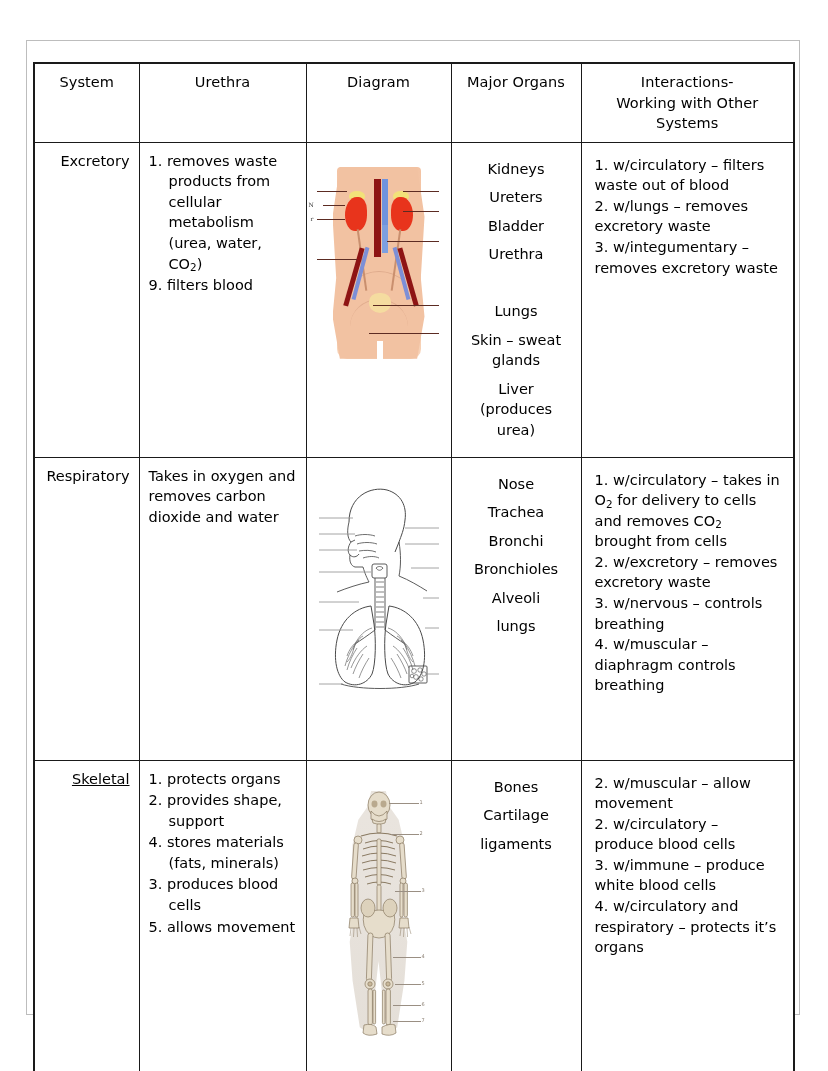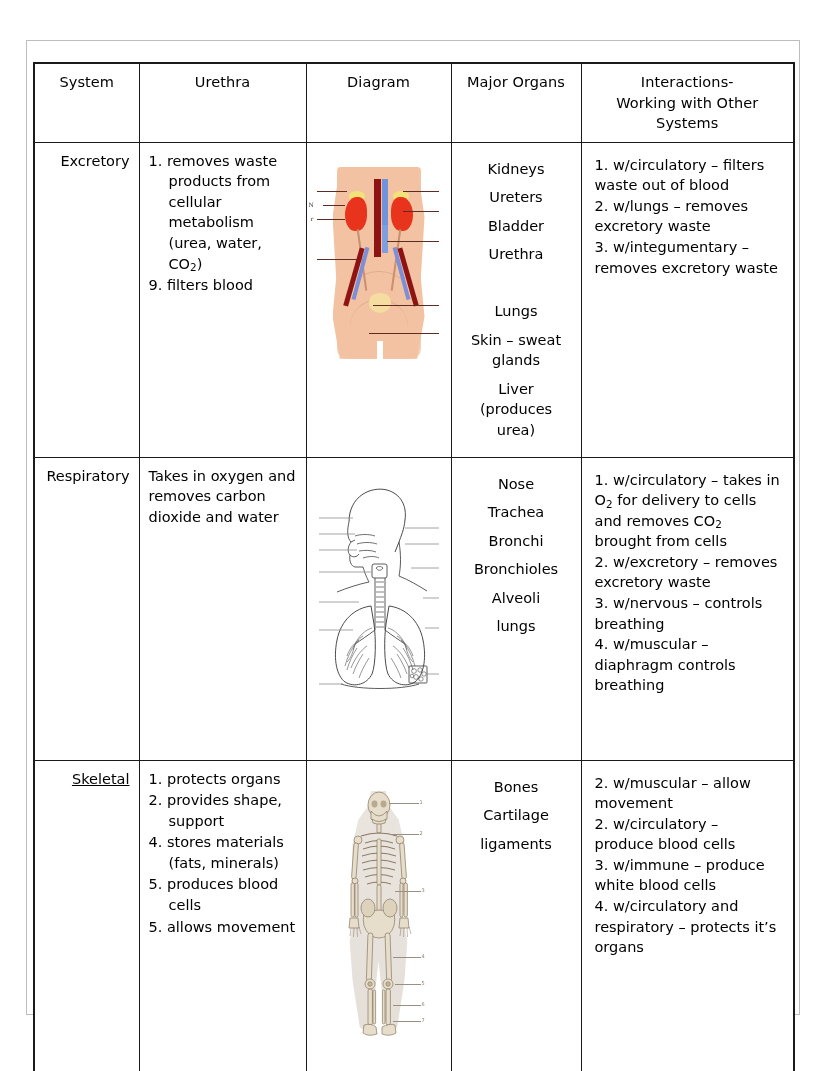--- a/index.html
+++ b/index.html
@@ -421,21 +421,21 @@
     </tr>
 
     <tr class="row-skeletal">
       <td class="sys-cell">Skeletal</td>
 
       <td class="fn-cell">
         <ul class="fn-list">
           <li>1. protects organs</li>
           <li>2. provides shape, support</li>
           <li>4. stores materials (fats, minerals)</li>
-          <li>5. produces blood cells</li>
+          <li>3. produces blood cells</li>
           <li>5. allows movement</li>
         </ul>
       </td>
 
       <td class="dg-cell">
         <div class="dg-skel">
           <div class="skel-body"></div>
           <svg class="skel-svg" width="96" height="250" viewBox="0 0 96 250">
             <g fill="#e6ddcb" stroke="#8a7a62" stroke-width="0.7">
 

